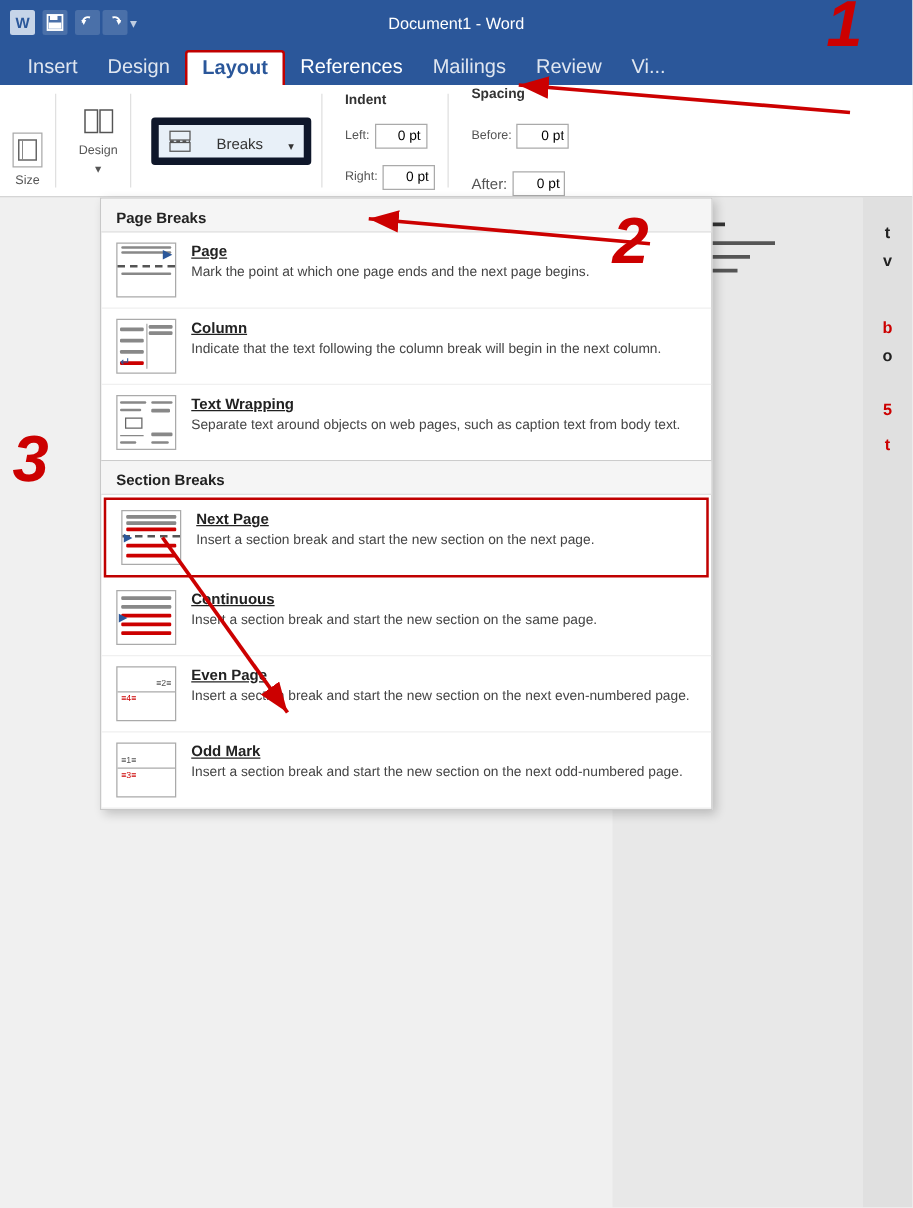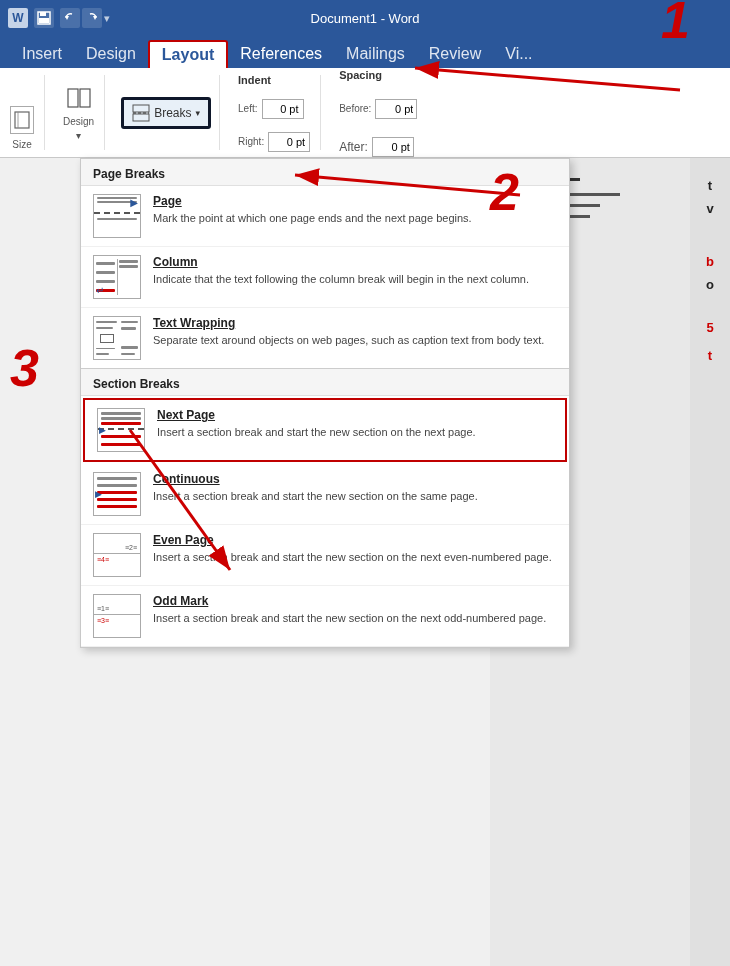--- a/index.html
+++ b/index.html
@@ -82,24 +82,24 @@
       border-bottom: 1px solid #c8c8c8;
       padding: 4px 10px;
       display: flex;
       align-items: center;
       gap: 8px;
       height: 90px;
     }
 
     .breaks-btn {
       display: flex;
-      align-items: center;
-      gap: 4px;
+      align-items: flex-end;
+      gap: 20px;
       padding: 4px 8px;
-      border: 3px solid #0f172a;
+      border: 6px solid #0f172a;
       border-radius: 3px;
       background: white;
       cursor: pointer;
       font-size: 12px;
       color: #333;
       background: #e8f0f8;
     }
     .indent-input {
       width: 50px; height: 20px; border: 1px solid #aaa; text-align: right;
       font-size: 11px; padding: 0 4px;

